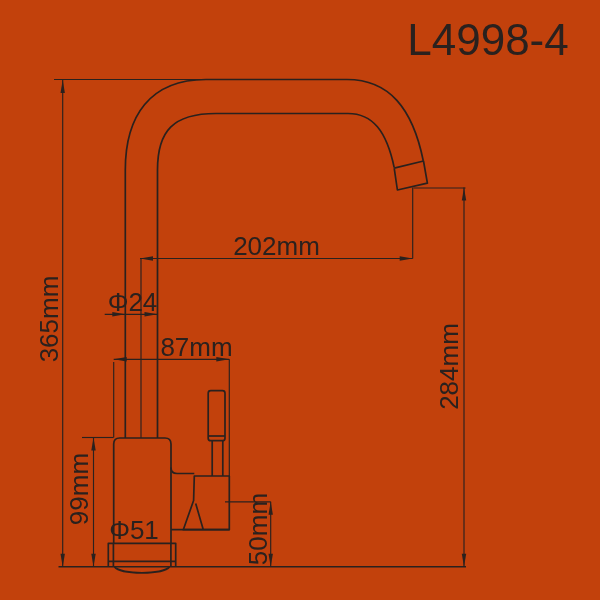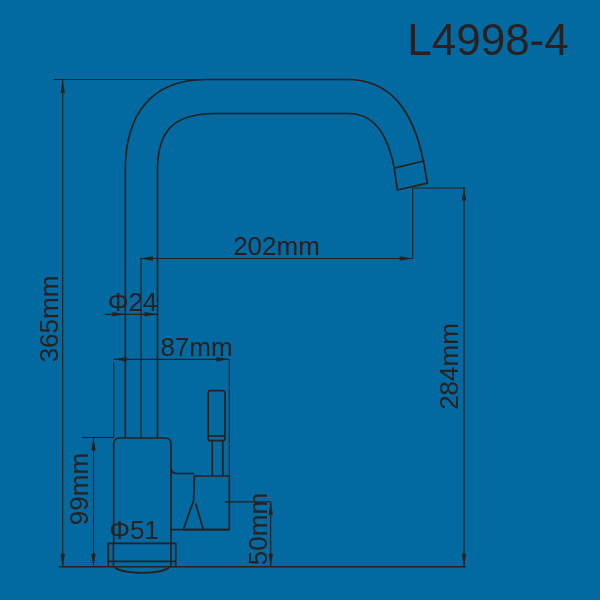--- a/index.html
+++ b/index.html
@@ -1,17 +1,17 @@
 <!DOCTYPE html>
 <html><head>
 <meta charset="utf-8">
 <style>
   html,body{margin:0;padding:0;background:#ffffff;}
   body{width:600px;height:600px;overflow:hidden;}
-  .canvas{position:relative;width:600px;height:600px;background:#0369a1;}
+  .canvas{position:relative;width:600px;height:600px;background:#c2410c;}
   svg{display:block;}
   .ln{stroke:#2a211e;fill:none;stroke-width:1.7;stroke-linejoin:round;stroke-linecap:butt;}
   .dim{stroke:#2a211e;fill:none;stroke-width:1.15;stroke-linecap:butt;}
   .bl{stroke:#2a211e;fill:none;stroke-width:1.4;}
   .ar{fill:#2a211e;stroke:none;}
   text{fill:#2a211e;font-family:"Liberation Sans",sans-serif;}
   .t-title{font-size:44px;}
   .t-dim{font-size:26px;}
 </style>
 </head>

